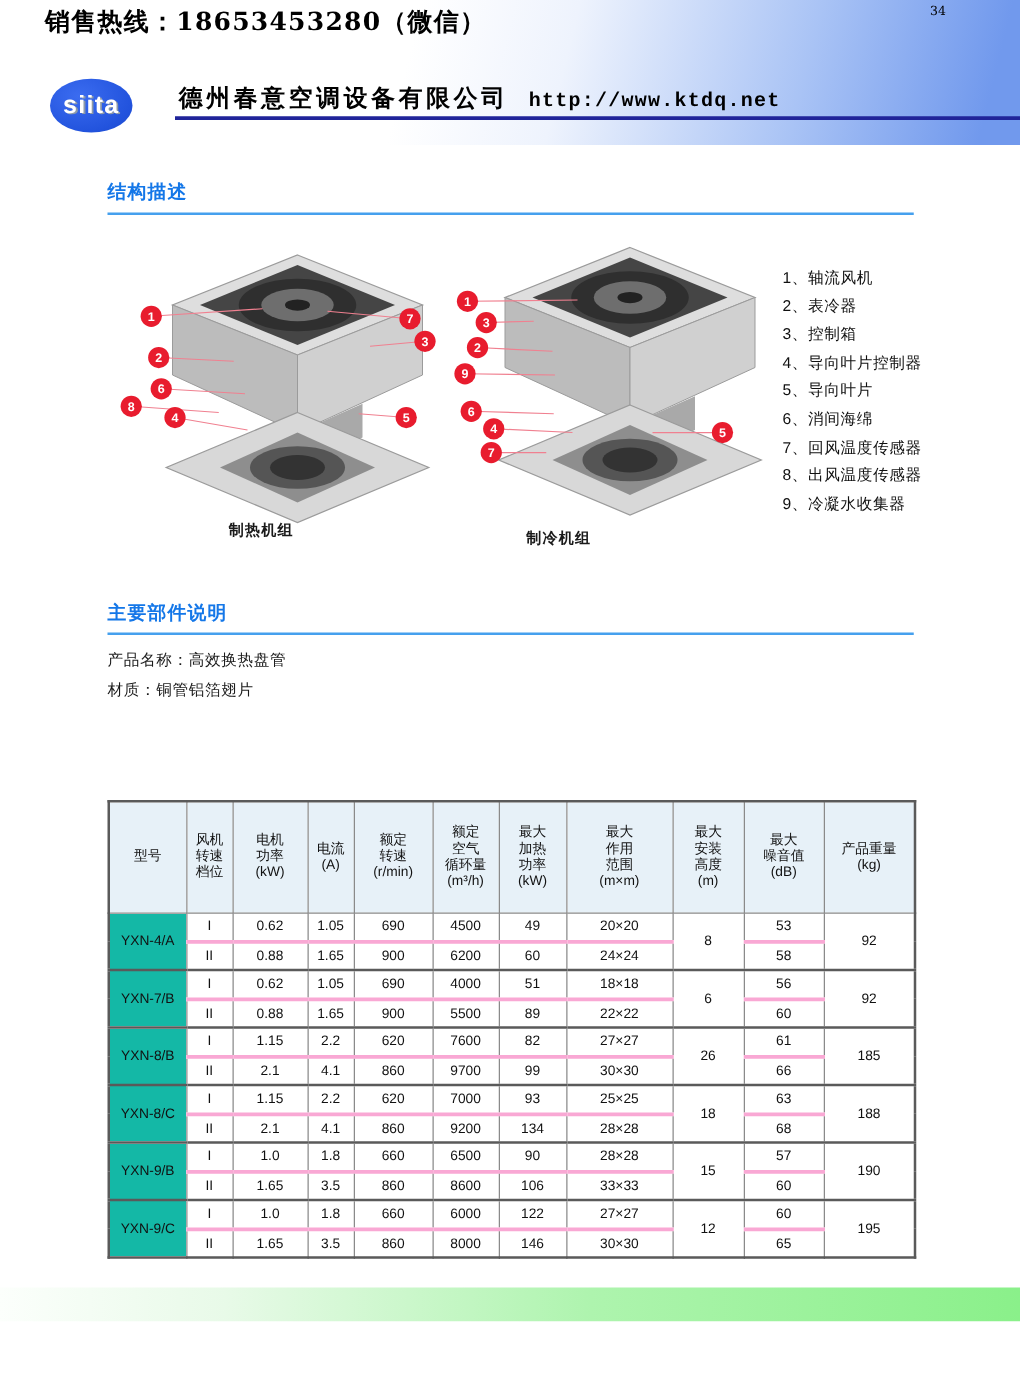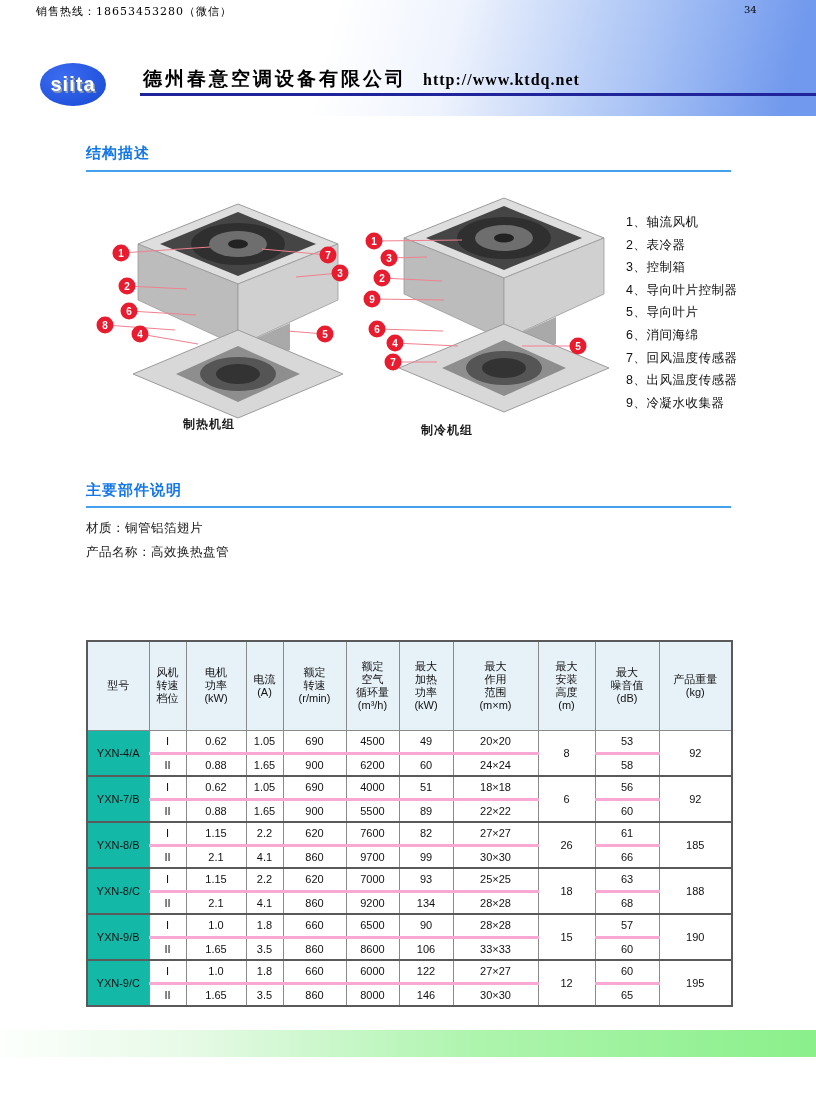--- a/index.html
+++ b/index.html
@@ -20,21 +20,21 @@
   .logo span {
     color:#ffffff; font-weight:bold; font-size:20px; letter-spacing:1px;
     text-shadow:1.5px 1.5px 0 #8d9aa8;
   }
   .company-line {
     position:absolute; top:66px; left:143px; white-space:nowrap;
     font-family:"DejaVu Serif", serif; font-weight:bold; font-size:19px;
     color:#000; letter-spacing:3px;
   }
   .company-line .url {
-    font-family:Liberation Serif, serif; font-size:16px; font-weight:bold;
+    font-family:Liberation Mono, monospace; font-size:16px; font-weight:bold;
     letter-spacing:1px; margin-left:16px; color:#000; text-decoration:none;
   }
   .header-underline {
     position:absolute; top:93px; left:140px; width:676px; height:3px; background:#20249a;
   }
   .sec-title {
     position:absolute; left:86px; font-size:15px; font-weight:bold; color:#1477e8;
     letter-spacing:1px;
   }
   #sec1-title { top:144px; }
@@ -76,21 +76,21 @@
   .spec-table tbody td { height:23px; background:#ffffff; }
   .spec-table td.model { background:#14b8a6; }
   .spec-table tr.gear2 td { border-top:3px solid #f9a8d4; }
   .spec-table tr.gstart td { border-top:2px solid #5a5a5a; }
   .footer-band {
     position:absolute; top:1030px; left:0; width:816px; height:27px;
     background:linear-gradient(90deg, #fcfffc 0%, #e8fae8 22%, #aef4ae 58%, #8af08a 100%);
   }
   .hotline {
     position:absolute; left:36px; top:4px; font-family:"DejaVu Serif", serif;
-    font-weight:normal; font-size:11px; color:#000; letter-spacing:1px; white-space:nowrap;
+    font-weight:bold; font-size:20px; color:#000; letter-spacing:1px; white-space:nowrap;
   }
   .pagenum {
     position:absolute; left:744px; top:4px; font-family:"DejaVu Serif", serif;
     font-size:10px; color:#000;
   }
 </style>
 </head>
 <body>
 
 <div class="header-band"></div>
@@ -191,22 +191,22 @@
     <li>6、消间海绵</li>
     <li>7、回风温度传感器</li>
     <li>8、出风温度传感器</li>
     <li>9、冷凝水收集器</li>
   </ul>
 
 <div class="sec-title" id="sec2-title">主要部件说明</div>
 <div class="sec-underline" id="sec2-underline"></div>
 
 <div class="info" id="info">
+    <div>产品名称：高效换热盘管</div>
     <div>材质：铜管铝箔翅片</div>
-    <div>产品名称：高效换热盘管</div>
   </div>
 
 <table class="spec-table" id="spec-table">
   <colgroup id="spec-cols">
       <col style="width: 62px;">
       <col style="width: 37px;">
       <col style="width: 60px;">
       <col style="width: 37px;">
       <col style="width: 63px;">
       <col style="width: 53px;">

